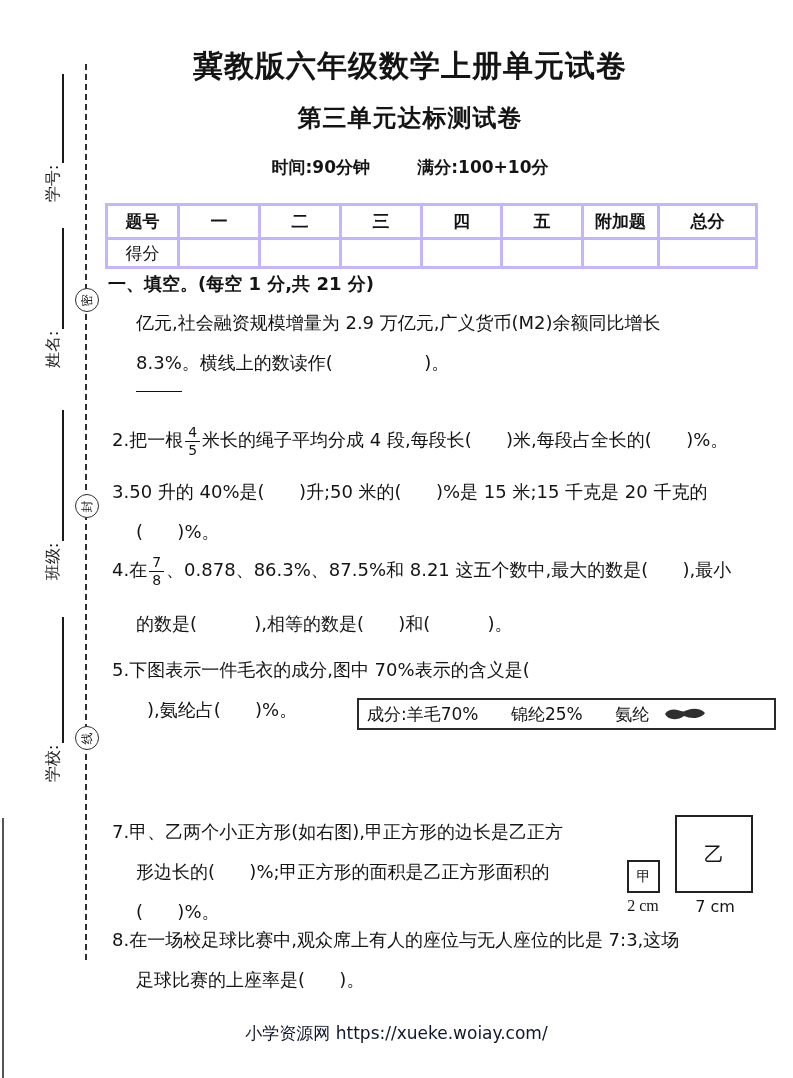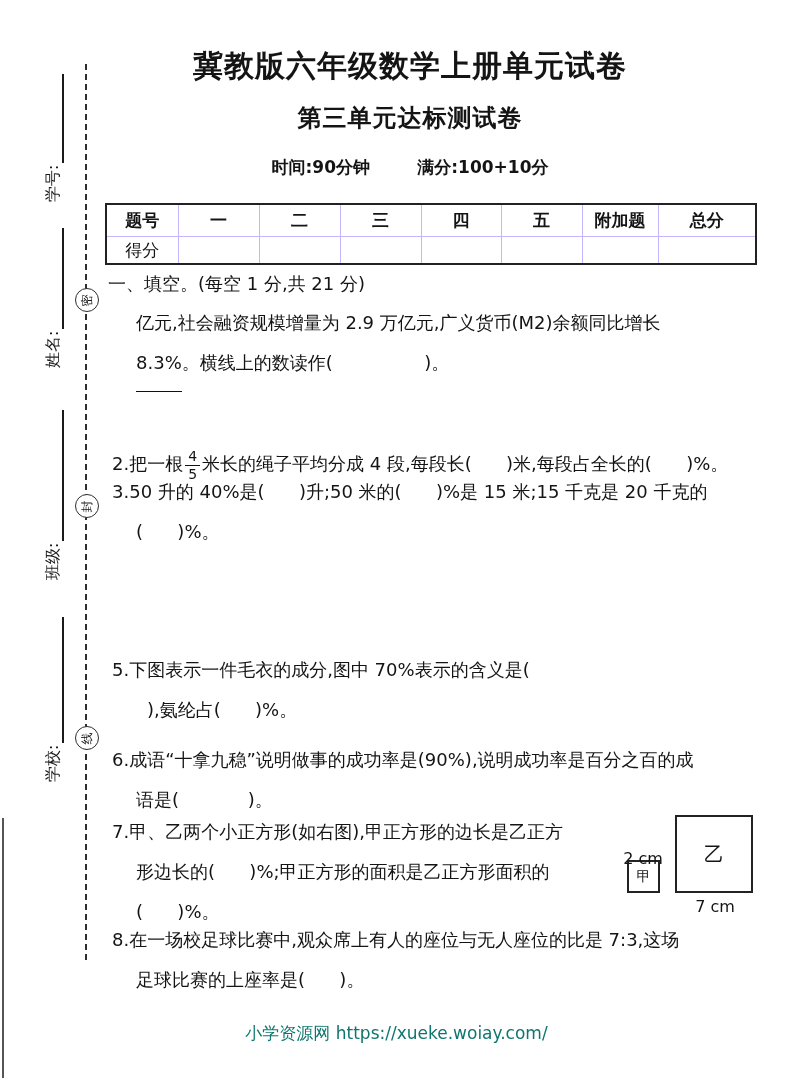--- a/index.html
+++ b/index.html
@@ -38,30 +38,30 @@
   .hdr{position:absolute;left:60px;width:700px;text-align:center;}
   .title{top:46px;font-size:30px;font-weight:bold;letter-spacing:1px;}
   .subtitle{top:102px;font-size:24px;font-weight:bold;letter-spacing:1px;}
   .info{top:156px;font-size:17px;font-weight:bold;white-space:pre;}
   
   .score-table{
     position:absolute;left:105px;top:203px;
     border-collapse:collapse;table-layout:fixed;
   }
   .score-table td{
-    border:1px solid #c4b5fd;text-align:center;vertical-align:middle;
+    border:3px solid #c4b5fd;text-align:center;vertical-align:middle;
     font-size:17px;padding:0;
   }
   .score-table{border:2px solid #222;}
   .score-table tr.hd td{font-weight:bold;height:31px;}
   .score-table tr.sc td{height:26px;}
   
   .sec-head{
     position:absolute;left:108px;top:272px;
-    font-size:18px;font-weight:normal;white-space:pre;
+    font-size:18px;font-weight:bold;white-space:pre;
   }
   .q{position:absolute;left:112px;width:675px;font-size:18px;}
   .q .ln{white-space:pre;line-height:40px;height:40px;}
   .q .ind{padding-left:24px;}
   .q .ind2{padding-left:35px;}
   .u{border-bottom:1.5px solid #111;padding-bottom:18px;}
   .frac{
     display:inline-flex;flex-direction:column;align-items:center;
     vertical-align:middle;font-size:14px;line-height:1.15;margin:0 2px;
   }
@@ -72,26 +72,26 @@
     position:absolute;left:357px;top:698px;width:419px;height:32px;
     border:2px solid #2a2a2a;display:flex;align-items:center;
     padding:0 8px;box-sizing:border-box;font-size:17px;white-space:pre;
   }
   .blob{margin-left:14px;flex:0 0 auto;}
   
   .sq{position:absolute;border:2px solid #222;background:#fff;display:flex;align-items:center;justify-content:center;box-sizing:border-box;}
   .sq-jia{left:627px;top:860px;width:33px;height:33px;font-size:14px;}
   .sq-yi{left:675px;top:815px;width:78px;height:78px;font-size:20px;}
   .dim{position:absolute;font-size:16px;text-align:center;}
-  .dim-jia{left:618px;top:849px;width:50px;}
+  .dim-jia{left:618px;top:897px;width:50px;font-family:Liberation Serif, serif;}
   .dim-yi{left:688px;top:897px;width:54px;}
   
   .footer{
     position:absolute;left:0;top:1022px;width:793px;text-align:center;
-    font-size:17px;color:#0f766e;
+    font-size:17px;color:#0f172a;
   }
 </style>
 </head>
 <body>
 
 <div class="page">
 
   <div class="seal-dash"></div>
 
   <div class="seal-circle" style="top:288px;">
@@ -162,39 +162,46 @@
   </tbody>
     </table>
 
   <div class="sec-head">一、填空。(每空 1 分,共 21 分)</div>
 
   <div class="q" style="top:303px;">
     <div class="ln ind">亿元,社会融资规模增量为 2.9 万亿元,广义货币(M2)余额同比增长</div>
     <div class="ln ind"><span class="u">8.3%</span><span>。横线上的数读作(                )。</span></div>
   </div>
 
-  <div class="q" style="top:420px;margin-top:24px;">
+  <div class="q" style="top:420px;">
     <div class="ln"><span>2.把一根</span><span class="frac"><span class="fn">4</span><span class="fd">5</span></span><span>米长的绳子平均分成 4 段,每段长(      )米,每段占全长的(      )%。</span></div>
   </div>
 
   <div class="q" style="top:472px;">
     <div class="ln">3.50 升的 40%是(      )升;50 米的(      )%是 15 米;15 千克是 20 千克的</div>
     <div class="ln ind">(      )%。</div>
   </div>
 
+  <div class="q" style="top:550px;">
+    <div class="ln"><span>4.在</span><span class="frac"><span class="fn">7</span><span class="fd">8</span></span><span>、0.878、86.3%、87.5%和 8.21 这五个数中,最大的数是(      ),最小</span></div>
+    <div class="ln ind" style="margin-top:14px;">的数是(          ),相等的数是(      )和(          )。</div>
+  </div>
 
   <div class="q" style="top:650px;">
     <div class="ln">5.下图表示一件毛衣的成分,图中 70%表示的含义是(</div>
     <div class="ln ind2">),氨纶占(      )%。</div>
   </div>
-
-  <div class="q" style="top:740px;">
-    <div class="ln">6.成语“十拿九稳”说明做事的成功率是(90%),说明成功率是百分之百的成</div>
-    <div class="ln ind">语是(            )。</div>
-  </div>
+  <div class="comp-box">
+    <span>成分:羊毛70%      锦纶25%      氨纶</span>
+    <svg class="blob" width="44" height="16" viewBox="0 0 44 16">
+      <path d="M2,8 C6,2 14,3 20,6 C26,2 37,1 42,7 C38,13 28,13 21,10 C14,15 5,14 2,8 Z" fill="#2f2f2f"></path>
+      <path d="M8,7 C14,5 20,6 26,8 C32,10 36,9 40,7" stroke="#2f2f2f" stroke-width="2" fill="none"></path>
+    </svg>
+  </div>
+
 
   <div class="q" style="top:812px;width:520px;">
     <div class="ln">7.甲、乙两个小正方形(如右图),甲正方形的边长是乙正方</div>
     <div class="ln ind">形边长的(      )%;甲正方形的面积是乙正方形面积的</div>
     <div class="ln ind">(      )%。</div>
   </div>
   <div class="sq sq-yi">
     <span>乙</span>
   </div>
   <div class="sq sq-jia">

